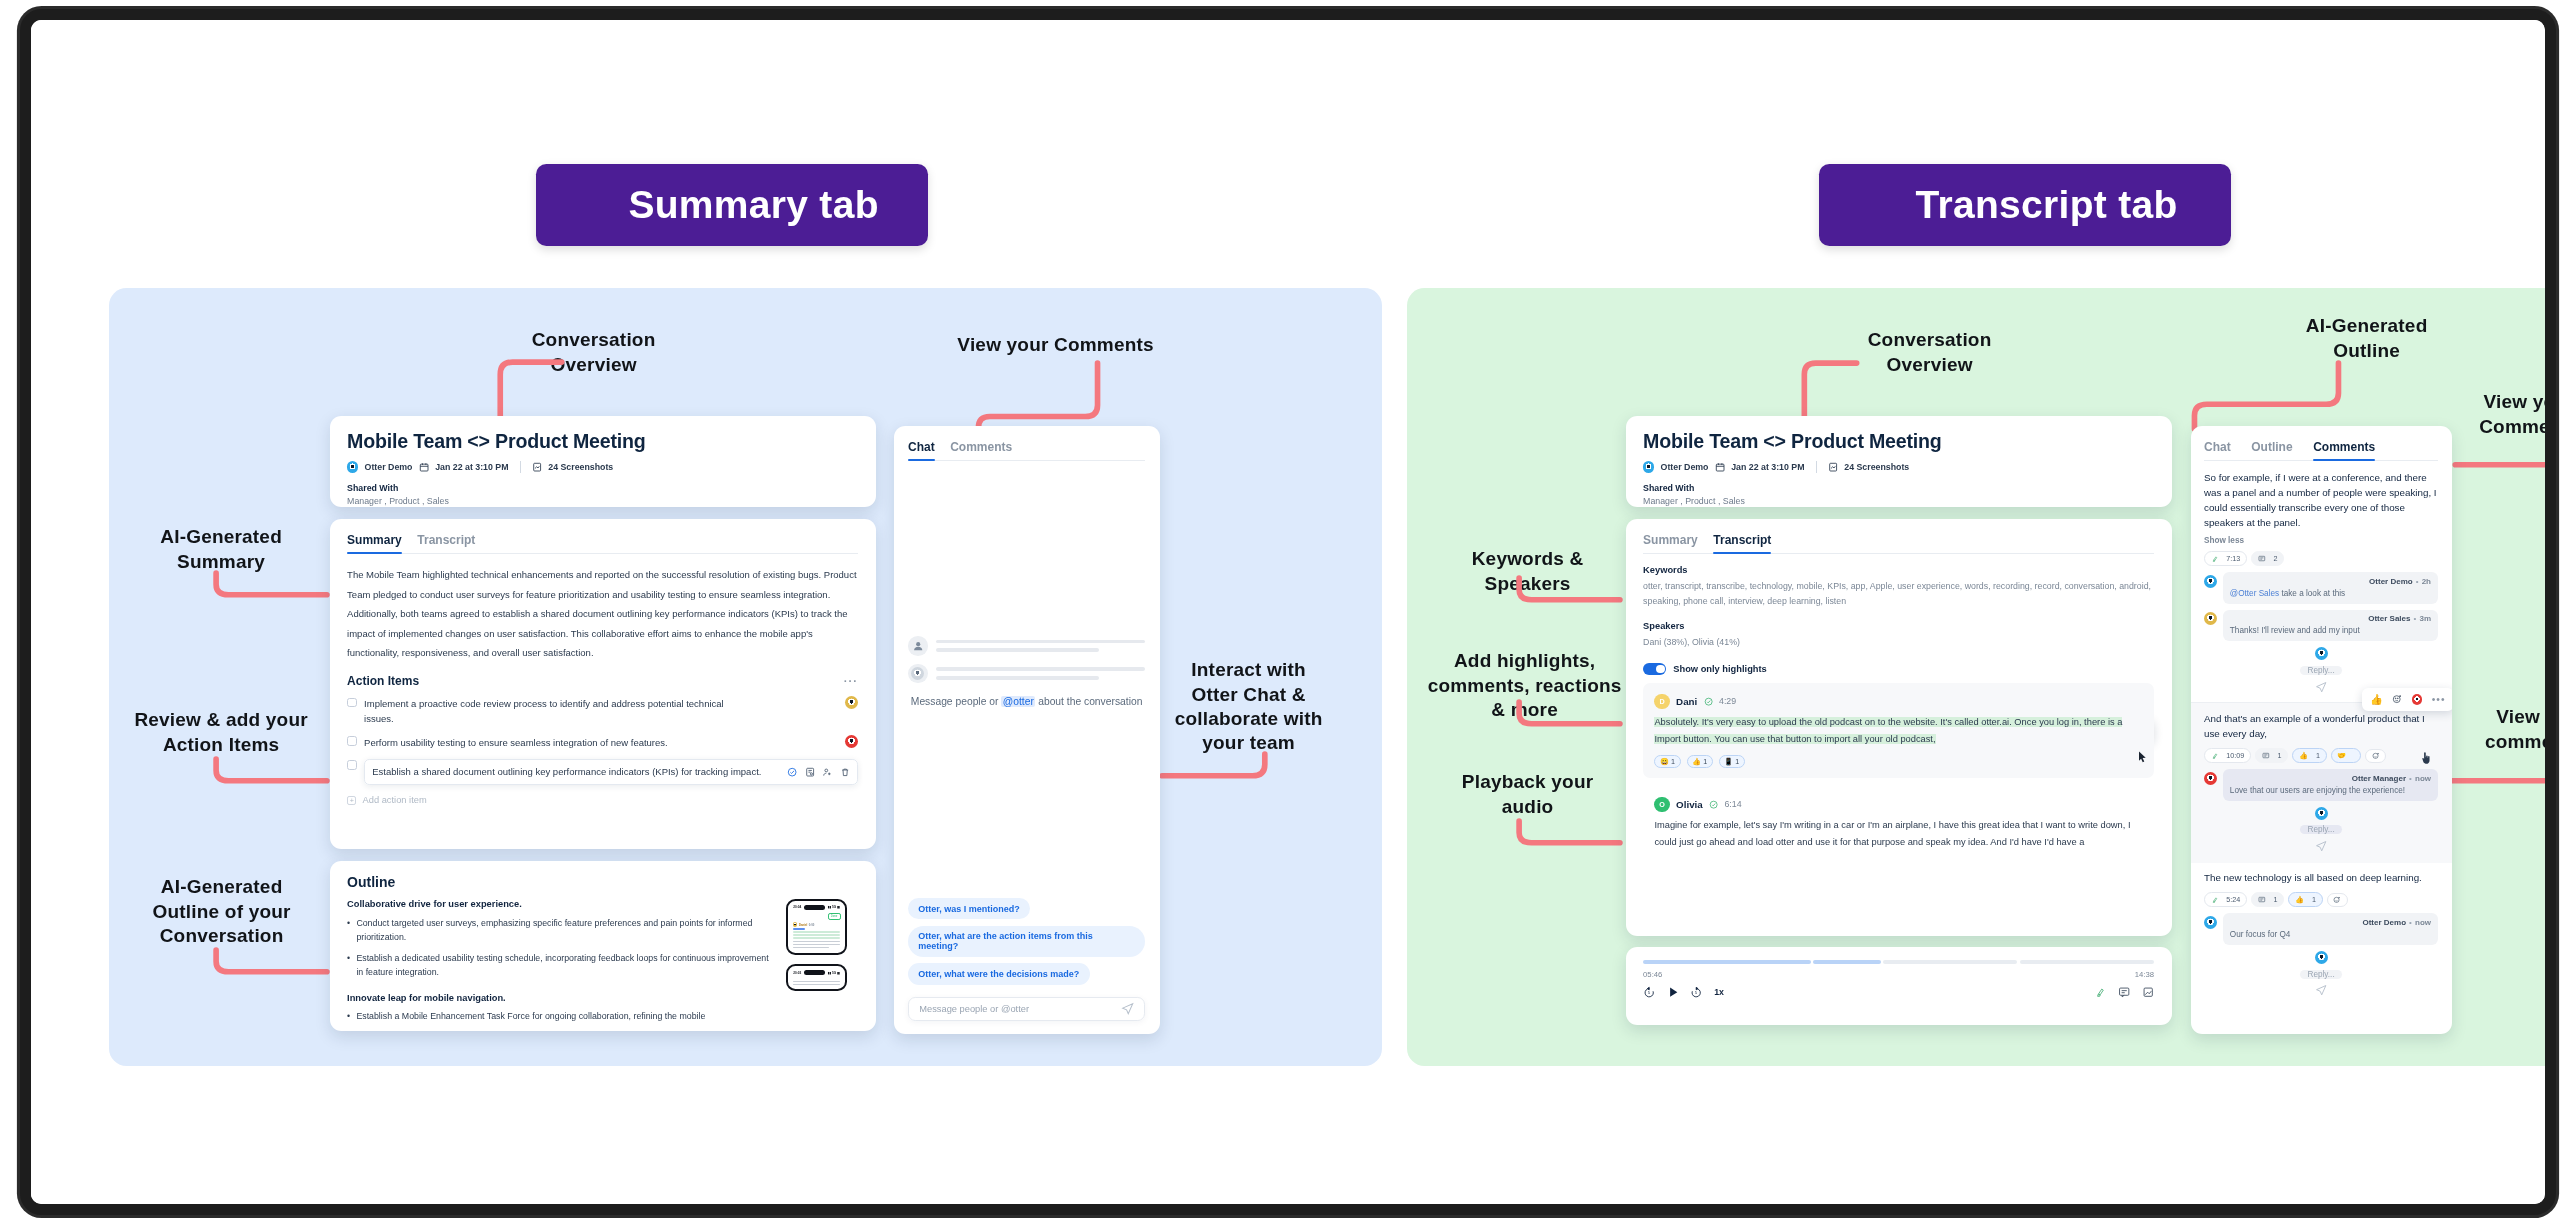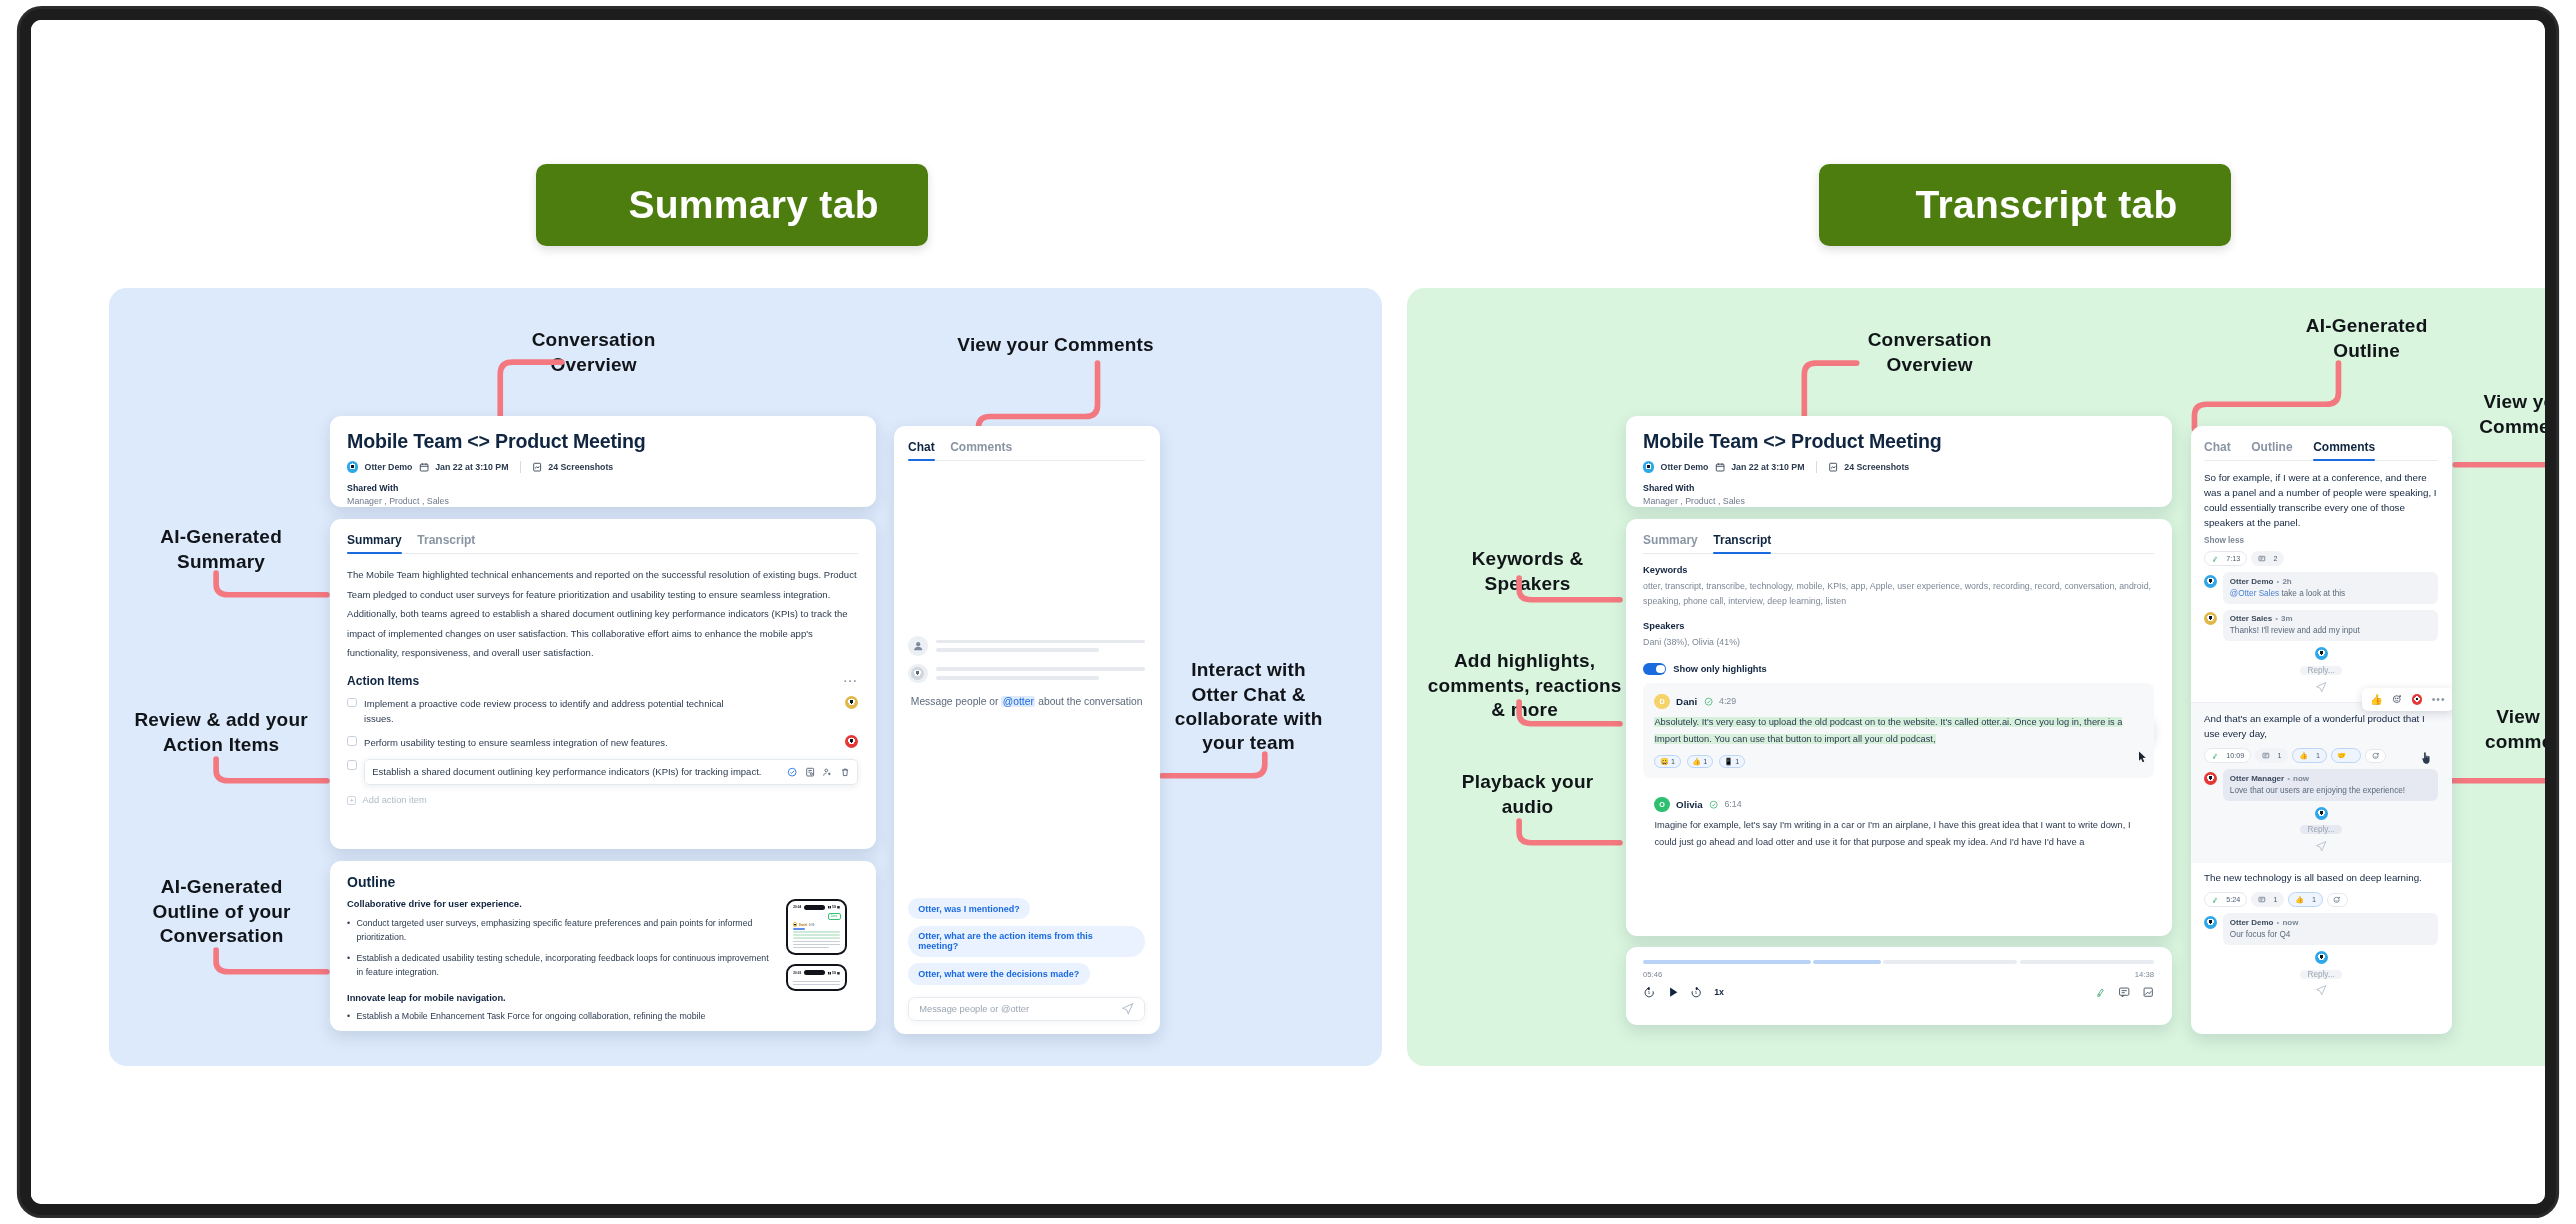--- a/index.html
+++ b/index.html
@@ -16,21 +16,21 @@
     border-radius: 21.6px;
     border: 11.3px solid #1d1d1d;
     box-shadow: 0 0 0 3.1px #2b2b2b;
     overflow: hidden;
   }
   .stage { position: absolute; inset: 0; background: #fff; }
 
   
   .pill {
     position: absolute;
-    background: #4d7c0f;
+    background: #4c1d95;
     color: #ffffff;
     border-radius: 10.3px;
     display: flex; align-items: center; justify-content: center;
     font-weight: 700;
     letter-spacing: 0.3px;
     box-shadow: 0 3.1px 9.3px rgba(0,0,0,.13);
     padding-left: 44px;
   }
   #pill-summary { left: 505px; top: 144px; width: 392px; height: 82px; font-size: 39px; }
   #pill-transcript { left: 1788px; top: 144px; width: 412px; height: 82px; font-size: 39px; }
@@ -163,21 +163,21 @@
   .cm-text { font-size:9.8px; line-height:1.52; color:#11243f; }
   .showless { font-size:8.2px; font-weight:700; color:#7b8796; margin-top:5.2px; }
   .chipbar { display:flex; align-items:center; gap:4.1px; margin-top:6.2px; flex-wrap:wrap; }
   .chip { display:inline-flex; align-items:center; gap:8px; border:0.8px solid #e4e8ee; background:#fff;
     border-radius:10.3px; padding:2.1px 5.7px; font-size:7.2px; color:#4a5a6e; }
   .chip.grey { background:#f1f3f6; border-color:#f1f3f6; }
   .chip.sel { background:#eef5ff; border-color:#bcd4f5; }
   .cm-reply { display:flex; align-items:flex-start; gap:5.7px; margin-top:6.2px; }
   .cm-bubble { background:#f1f3f6; border-radius:6.2px; padding:4.6px 7.2px; flex:1; }
   .cm-bubble.lav { background:#e6e8f2; }
-  .cm-who { font-size:8px; font-weight:700; color:#3d4b5e; }
+  .cm-who { font-size:8px; font-weight:700; color:#3d4b5e;text-align:right; }
   .cm-who .dot { color:#9aa5b3; font-weight:400; margin:0 3.1px; }
   .cm-who .time { font-weight:600; color:#7b8796; }
   .cm-msg { font-size:8.2px; color:#5b6a7c; margin-top:1.5px; line-height:1.4; }
   .mention { color:#4a7fd4; }
   .reply-in { display:flex; align-items:center; gap:5.7px; margin-top:6.2px;flex-direction:column; }
   .reply-field { flex:1; background:#f1f3f6; border-radius:6.2px; height:18.5px; display:flex; align-items:center; padding:0 7.2px;
     font-size:8.2px; color:#9aa5b3; }
   .reply-field.lav { background:#e6e8f2; }
   .thread-sep { height:0.5px; background:#eceff3; margin:9.3px -13.4px 0; }
   .cm-block-sel { background:#f7f8fa; margin:0 -13.4px; padding:9.3px 13.4px 4.1px; }

